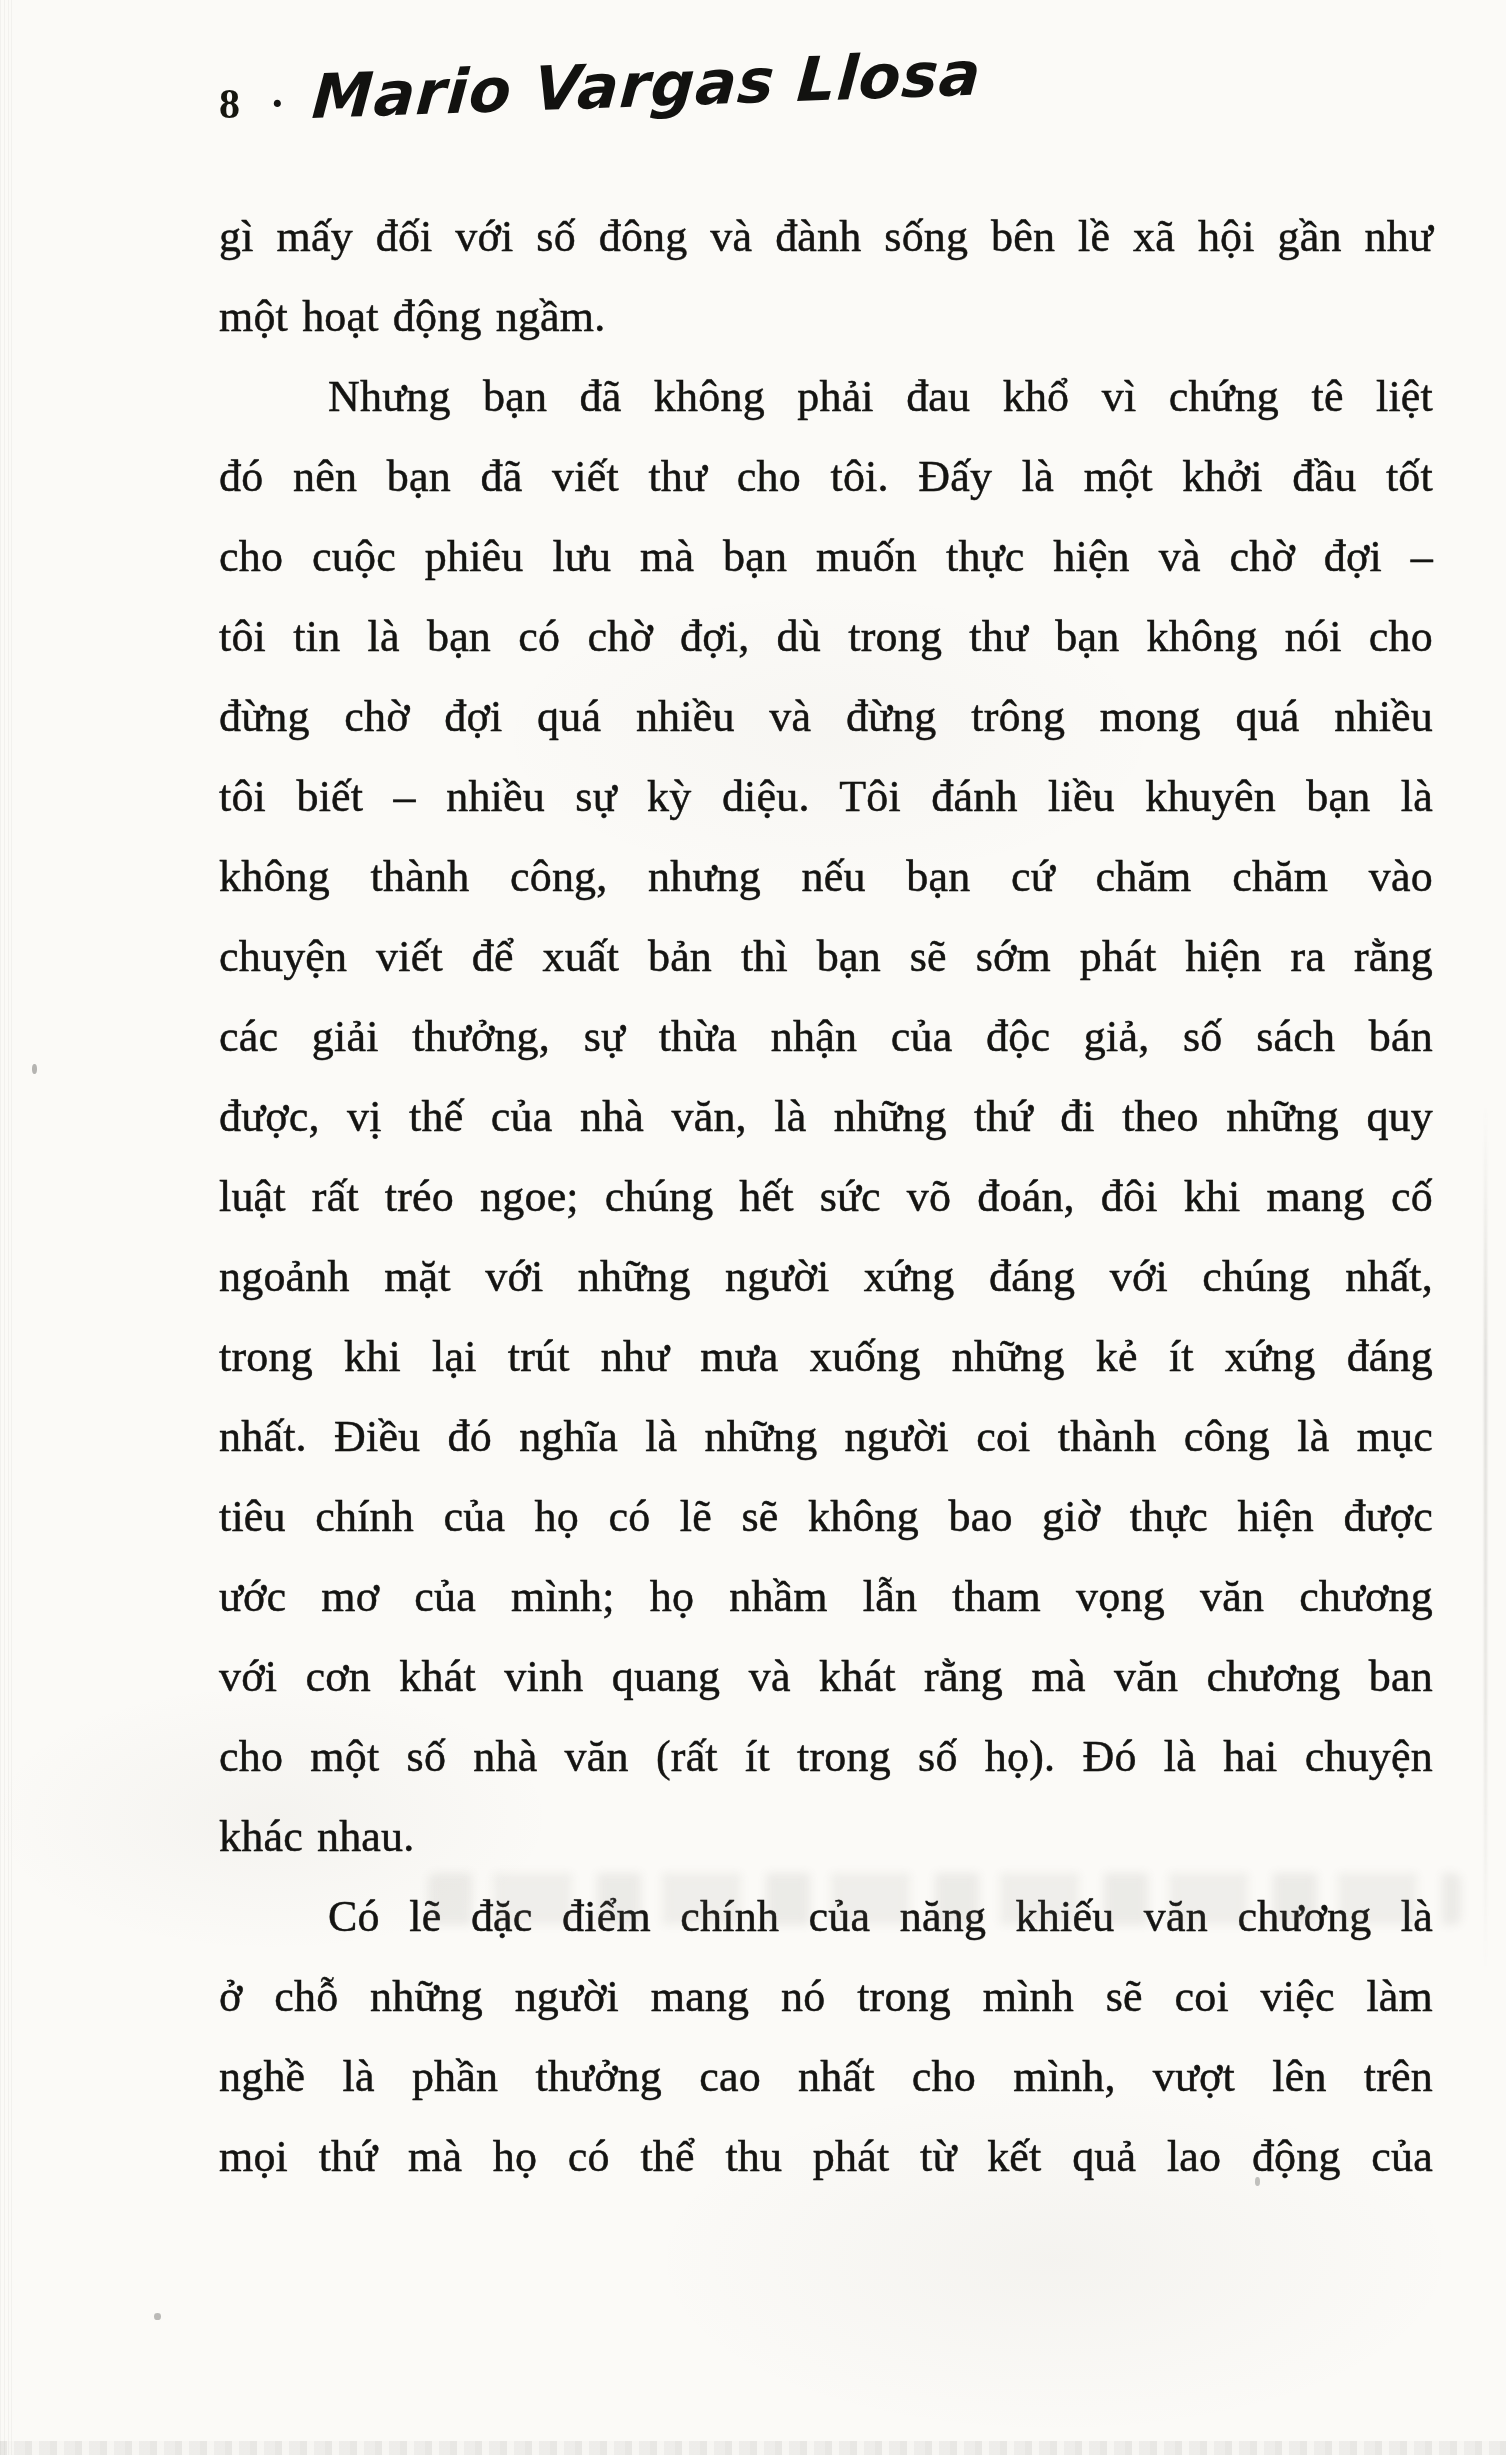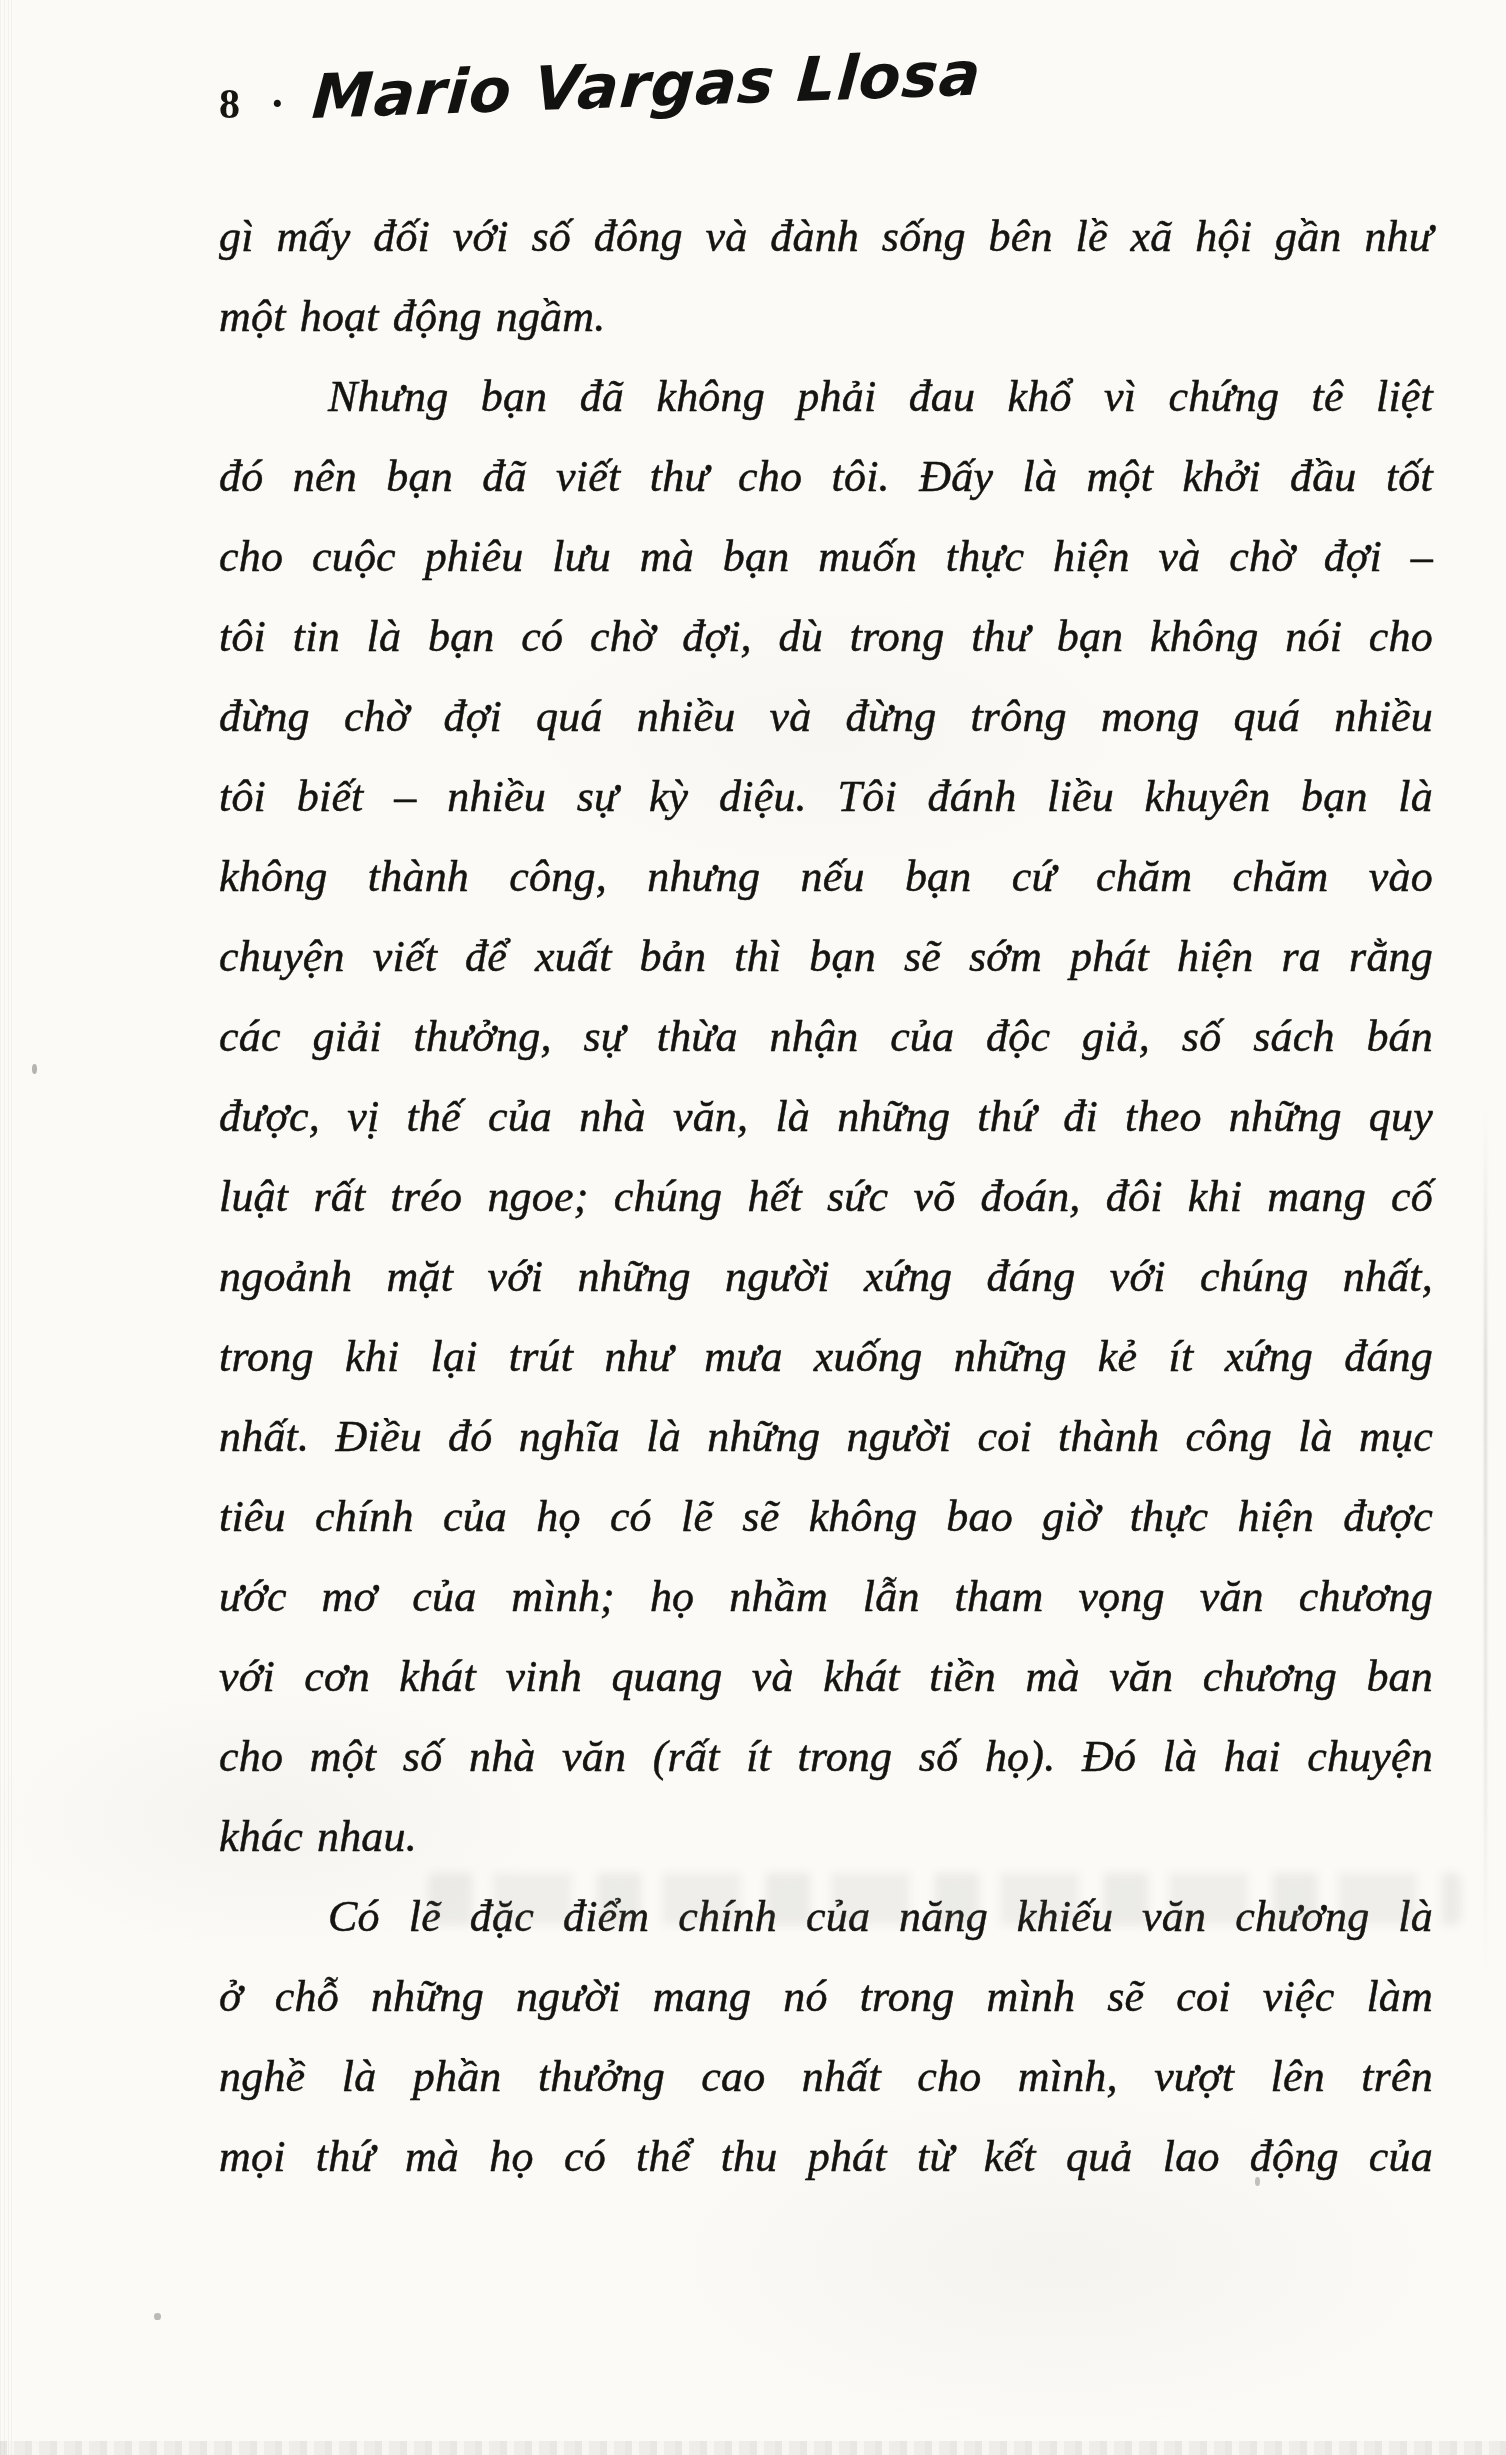--- a/index.html
+++ b/index.html
@@ -48,21 +48,21 @@
     font-family: "DejaVu Sans", sans-serif;
     font-style: italic; font-weight: 600;
     font-size: 61px; letter-spacing: 1px;
     transform: rotate(-2deg) skewX(-6deg);
     transform-origin: left bottom;
     color: #121210;
   }
 
   
   .body-block {
-    position: absolute; left: 219px; top: 197px; width: 1214px; font-style: italic;
+    position: absolute; left: 219px; top: 197px; width: 1214px;
   }
   .ln {
     margin: 0; padding: 0;
     font-size: 44px;
     line-height: 80px;
     letter-spacing: 0.2px;
     word-spacing: 2.9px;
     -webkit-text-stroke: 0.4px #141412;
     text-shadow: 0 0 1px rgba(20,20,18,.35);
     white-space: normal;
@@ -117,21 +117,21 @@
     <p class="ln j">không thành công, nhưng nếu bạn cứ chăm chăm vào</p>
     <p class="ln j">chuyện viết để xuất bản thì bạn sẽ sớm phát hiện ra rằng</p>
     <p class="ln j">các giải thưởng, sự thừa nhận của độc giả, số sách bán</p>
     <p class="ln j">được, vị thế của nhà văn, là những thứ đi theo những quy</p>
     <p class="ln j">luật rất tréo ngoe; chúng hết sức võ đoán, đôi khi mang cố</p>
     <p class="ln j">ngoảnh mặt với những người xứng đáng với chúng nhất,</p>
     <p class="ln j">trong khi lại trút như mưa xuống những kẻ ít xứng đáng</p>
     <p class="ln j">nhất. Điều đó nghĩa là những người coi thành công là mục</p>
     <p class="ln j">tiêu chính của họ có lẽ sẽ không bao giờ thực hiện được</p>
     <p class="ln j">ước mơ của mình; họ nhầm lẫn tham vọng văn chương</p>
-    <p class="ln j">với cơn khát vinh quang và khát tiền mà văn chương ban</p>
+    <p class="ln j">với cơn khát vinh quang và khát rằng mà văn chương ban</p>
     <p class="ln j">cho một số nhà văn (rất ít trong số họ). Đó là hai chuyện</p>
     <p class="ln end">khác nhau.</p>
     <p class="ln j indent">Có lẽ đặc điểm chính của năng khiếu văn chương là</p>
     <p class="ln j">ở chỗ những người mang nó trong mình sẽ coi việc làm</p>
     <p class="ln j">nghề là phần thưởng cao nhất cho mình, vượt lên trên</p>
     <p class="ln j">mọi thứ mà họ có thể thu phát từ kết quả lao động của</p>
   </main>
 
   <div class="showthrough"></div>
   <div class="speck speck-a"></div>

